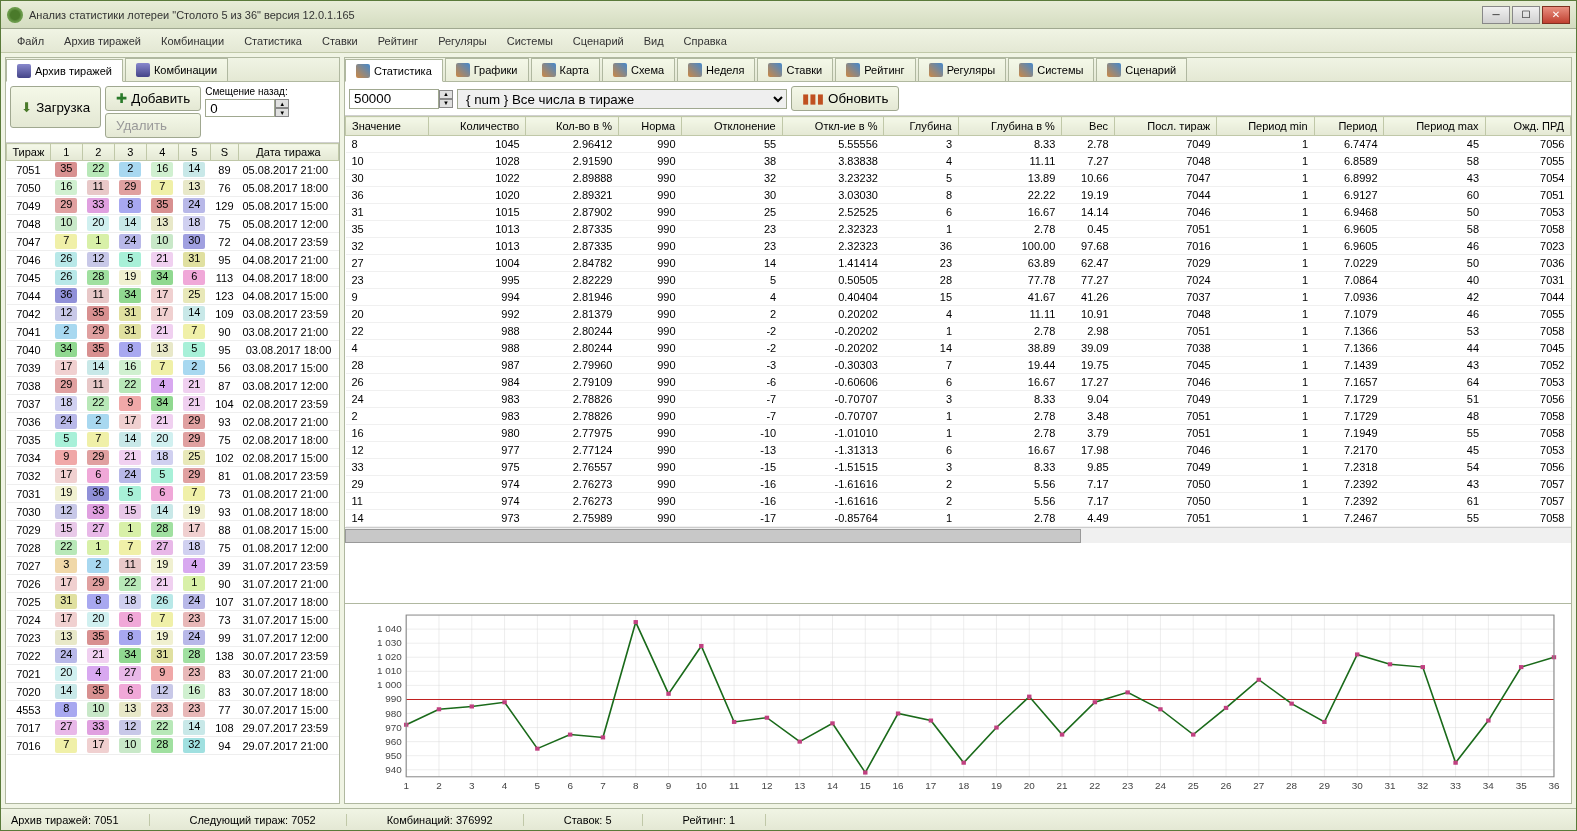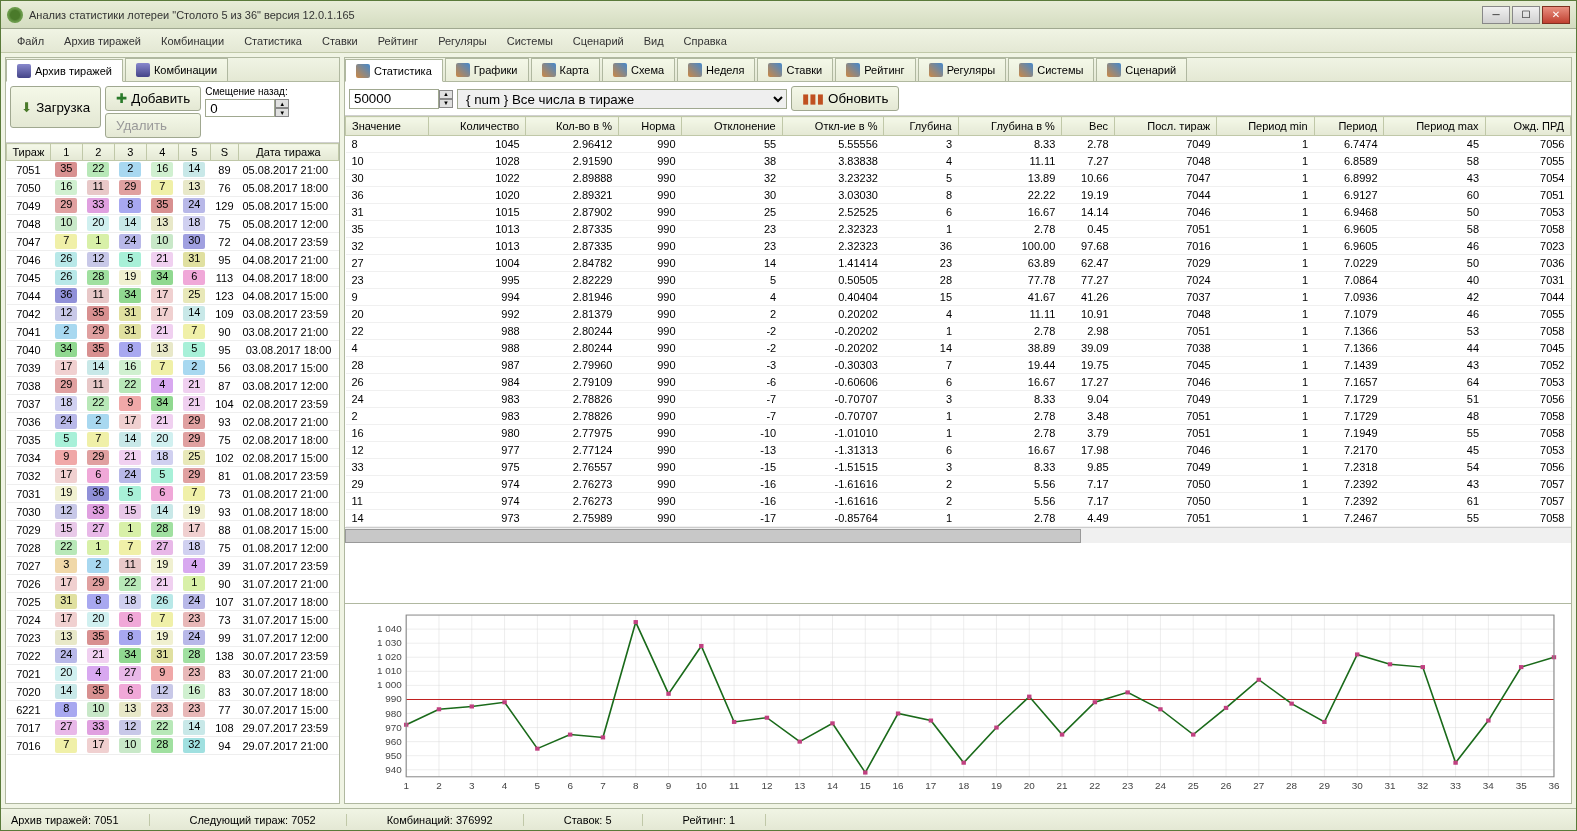--- a/index.html
+++ b/index.html
@@ -421,21 +421,21 @@
                 <td>7020</td>
                 <td><span class="num-cell" style="background:#c8e8e8">14</span></td>
                 <td><span class="num-cell" style="background:#d89090">35</span></td>
                 <td><span class="num-cell" style="background:#f0a8d8">6</span></td>
                 <td><span class="num-cell" style="background:#c8c8e8">12</span></td>
                 <td><span class="num-cell" style="background:#d0f0d0">16</span></td>
                 <td>83</td>
                 <td style="text-align:left">30.07.2017 18:00</td>
               </tr>
               <tr>
-                <td>6221</td>
+                <td>4553</td>
                 <td><span class="num-cell" style="background:#a8a8f0">8</span></td>
                 <td><span class="num-cell" style="background:#c8e8c8">10</span></td>
                 <td><span class="num-cell" style="background:#e8e8c8">13</span></td>
                 <td><span class="num-cell" style="background:#e8b8b8">23</span></td>
                 <td><span class="num-cell" style="background:#e8b8b8">23</span></td>
                 <td>77</td>
                 <td style="text-align:left">30.07.2017 15:00</td>
               </tr>
               <tr>
                 <td>7017</td>

